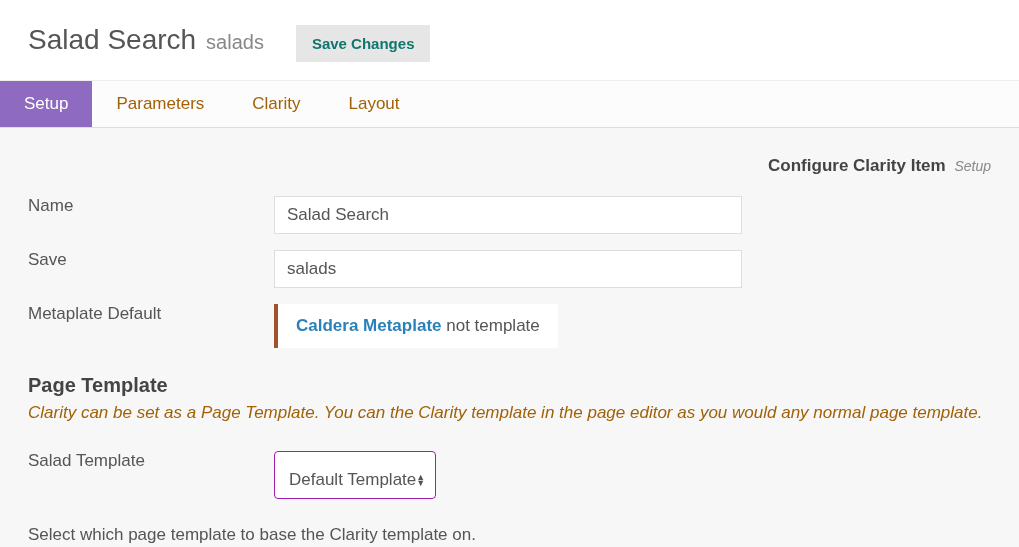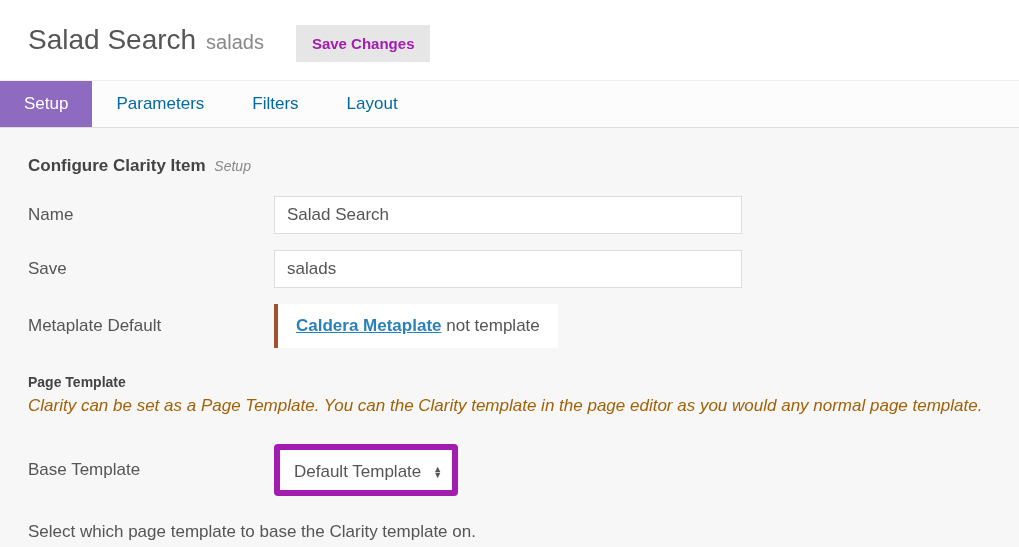--- a/index.html
+++ b/index.html
@@ -23,66 +23,66 @@
     }
     .header-slug {
       font-size: 20px;
       color: #888;
       font-weight: 400;
       margin-right: 22px;
     }
     .save-btn {
       background: #e6e6e6;
       border: none;
-      color: #a21caf;
+      color: #0f766e;
       font-weight: 600;
       font-size: 15px;
       padding: 10px 16px;
       cursor: pointer;
     }
     .tabs {
       display: flex;
       border-top: 1px solid #eee;
       border-bottom: 1px solid #ddd;
       background: #fcfcfc;
     }
     .tab {
       padding: 13px 24px;
       font-size: 17px;
-      color: #0369a1;
+      color: #a16207;
       cursor: pointer;
       font-weight: 400;
     }
     .tab.active {
       background: #8e6ac0;
       color: #fff;
     }
     .tab.active + .tab {
       
     }
     .content {
       background: #f7f7f7;
       padding: 28px;
     }
     .section-heading {
       font-size: 17px;
       color: #444;
       font-weight: 600;
       margin-bottom: 20px;
+      text-align: right;
     }
     .section-heading .sub {
       font-size: 14px;
       font-style: italic;
       color: #888;
       font-weight: 400;
       margin-left: 4px;
     }
     .form-row {
       display: flex;
-      align-items: center;
       margin-bottom: 16px;
     }
     .form-label {
       width: 246px;
       font-size: 17px;
       color: #555;
     }
     .text-input {
       width: 468px;
       padding: 8px 12px;
@@ -94,45 +94,43 @@
     .metaplate-box {
       background: #fff;
       border-left: 4px solid #a0522e;
       padding: 12px 18px;
       font-size: 17px;
       color: #555;
     }
     .metaplate-box .link {
       color: #2a80b9;
       font-weight: 600;
-      text-decoration: underline;
     }
     .page-template-h {
-      font-size: 14px;
+      font-size: 20px;
       color: #444;
       font-weight: 600;
       margin-top: 26px;
       margin-bottom: 6px;
     }
     .page-template-desc {
       font-style: italic;
       color: #a16207;
       font-size: 17px;
       margin-bottom: 28px;
     }
     .select-wrap {
       display: inline-flex;
       align-items: center;
       background: #fff;
-      border: 6px solid #a21caf;
+      border: 1px solid #a21caf;
       border-radius: 4px;
-      padding: 12px 10px 8px 14px;
-      font-size: 17px;
-      color: #555;
-      gap: 12px;
+      padding: 18px 10px 8px 14px;
+      font-size: 17px;
+      color: #555;
       cursor: pointer;
     }
     .select-arrows {
       display: flex;
       flex-direction: column;
       line-height: 6px;
       font-size: 9px;
       color: #555;
     }
     .help-text {
@@ -146,21 +144,21 @@
 
 <div class="header-bar">
   <span class="header-title">Salad Search</span>
   <span class="header-slug">salads</span>
   <button class="save-btn">Save Changes</button>
 </div>
 
 <div class="tabs">
   <div class="tab active">Setup</div>
   <div class="tab">Parameters</div>
-  <div class="tab">Filters</div>
+  <div class="tab">Clarity</div>
   <div class="tab">Layout</div>
 </div>
 
 <div class="content">
 
   <div class="section-heading">
     <span>Configure Clarity Item</span>
     <span class="sub">Setup</span>
   </div>
 
@@ -178,21 +176,21 @@
     <div class="form-label">Metaplate Default</div>
     <div class="metaplate-box">
       <span class="link">Caldera Metaplate</span><span> not template</span>
     </div>
   </div>
 
   <div class="page-template-h">Page Template</div>
   <div class="page-template-desc">Clarity can be set as a Page Template. You can the Clarity template in the page editor as you would any normal page template.</div>
 
   <div class="form-row">
-    <div class="form-label">Base Template</div>
+    <div class="form-label">Salad Template</div>
     <div class="select-wrap">
       <span>Default Template</span>
       <span class="select-arrows">
         <span>▲</span>
           <span>▼</span>
       </span>
     </div>
   </div>
 
   <div class="help-text">Select which page template to base the Clarity template on.</div>

